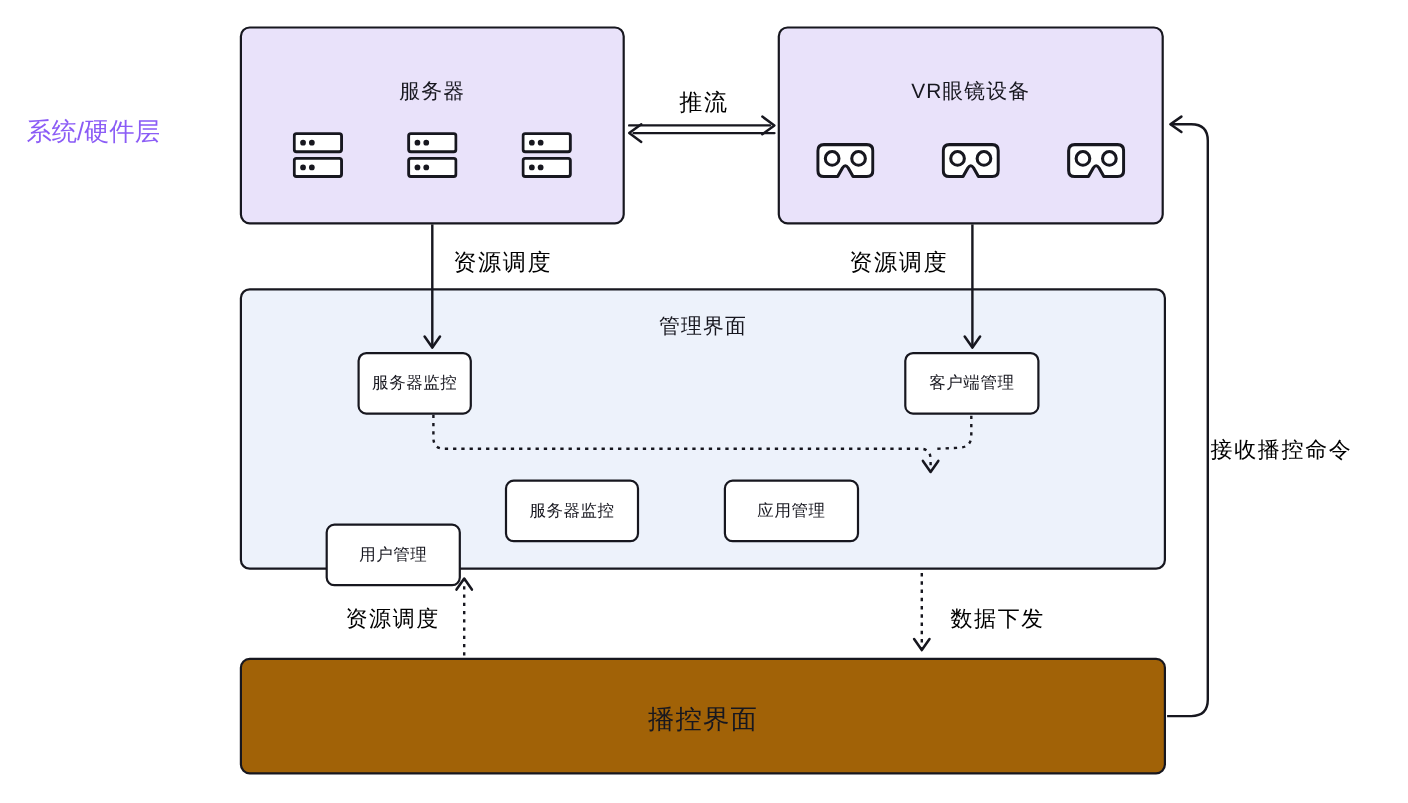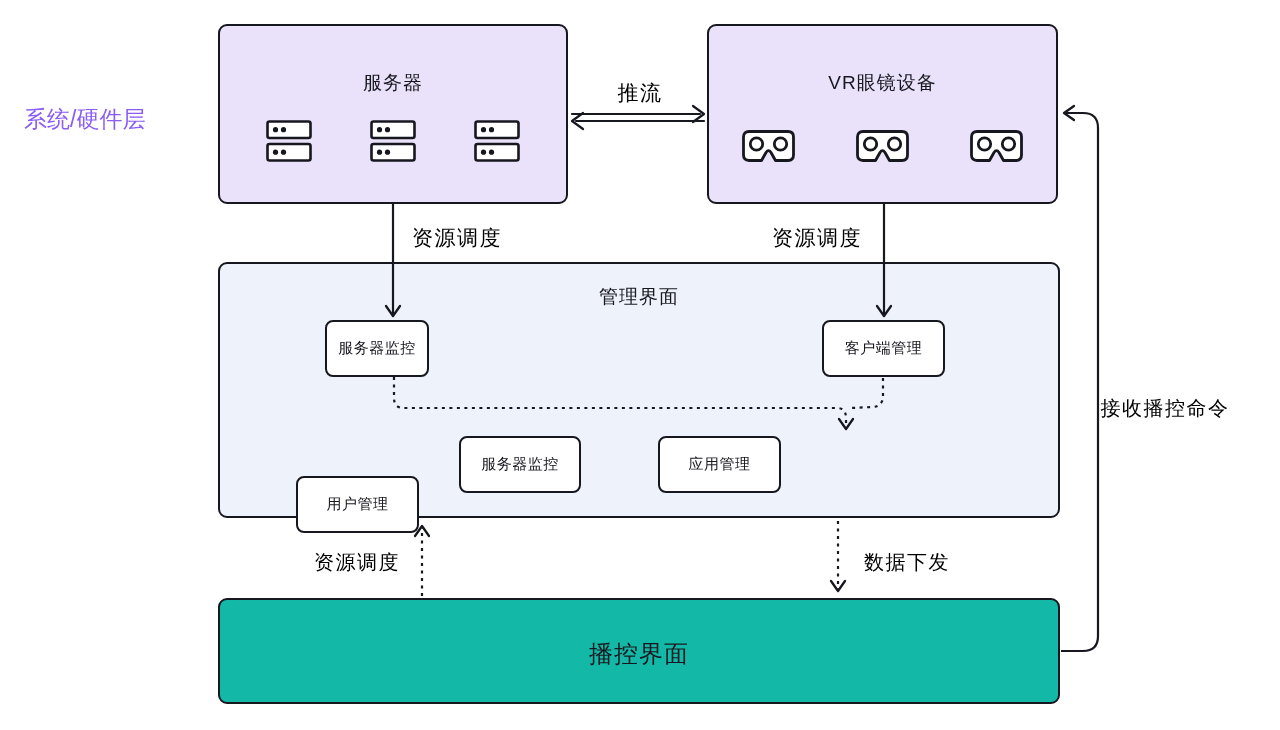--- a/index.html
+++ b/index.html
@@ -15,21 +15,21 @@
 
   
   .bignode {
     position: absolute;
     border: 2.4px solid #17171f;
     border-radius: 9px;
     box-sizing: border-box;
   }
   .purple { background: #e9e2fa; }
   .bluebox { background: #edf2fb; }
-  .yellow  { background: #14b8a6; }
+  .yellow  { background: #a16207; }
 
   .bignode-title {
     position: absolute;
     left: 0; right: 0;
     text-align: center;
     font-size: 19px;
     letter-spacing: 1px;
     color: #17171f;
     white-space: nowrap;
   }

